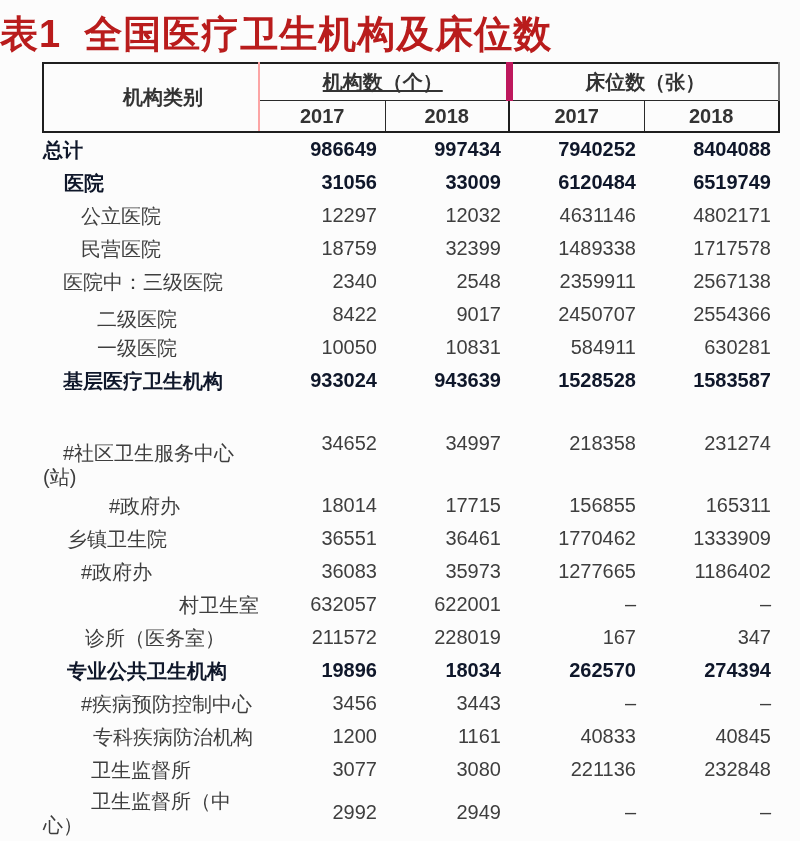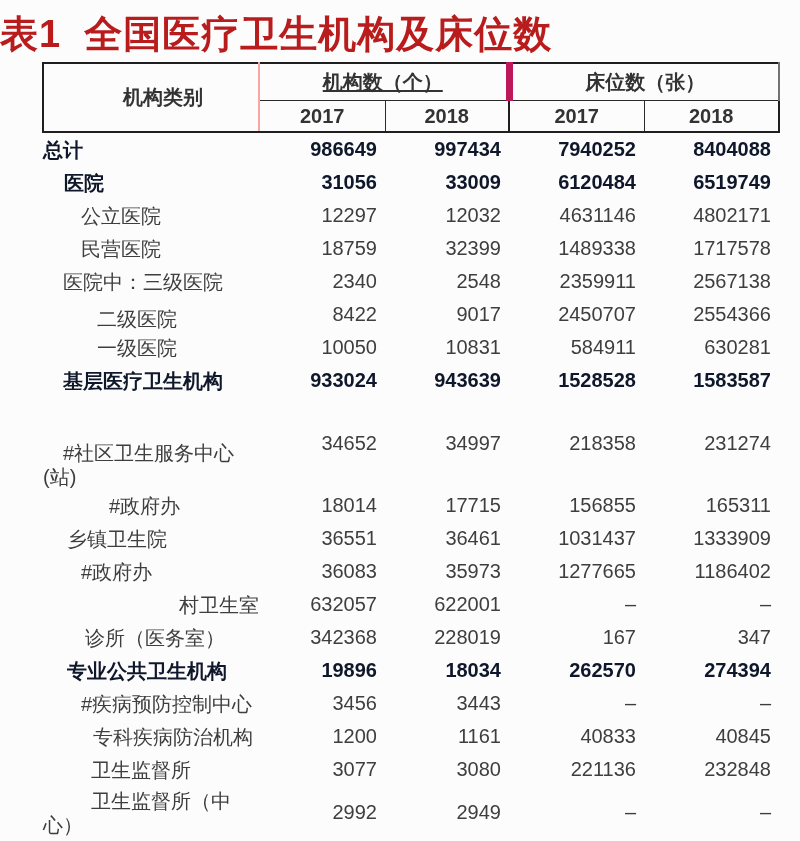--- a/index.html
+++ b/index.html
@@ -205,21 +205,21 @@
       <td class="num">156855</td>
       <td class="num">165311</td>
     </tr>
 
     <tr>
       <td class="label">
             <span class="lbl" style="padding-left: 24px;">乡镇卫生院</span>
           </td>
       <td class="num">36551</td>
       <td class="num">36461</td>
-      <td class="num">1031437</td>
+      <td class="num">1770462</td>
       <td class="num">1333909</td>
     </tr>
 
     <tr>
       <td class="label">
             <span class="lbl" style="padding-left: 38px;">#政府办</span>
           </td>
       <td class="num">36083</td>
       <td class="num">35973</td>
       <td class="num">1277665</td>
@@ -233,21 +233,21 @@
       <td class="num">632057</td>
       <td class="num">622001</td>
       <td class="num">–</td>
       <td class="num">–</td>
     </tr>
 
     <tr>
       <td class="label">
             <span class="lbl" style="padding-left: 42px;">诊所（医务室）</span>
           </td>
-      <td class="num">342368</td>
+      <td class="num">211572</td>
       <td class="num">228019</td>
       <td class="num">167</td>
       <td class="num">347</td>
     </tr>
 
     <tr class="bold">
       <td class="label">
             <span class="lbl" style="padding-left: 24px;">专业公共卫生机构</span>
           </td>
       <td class="num">19896</td>

